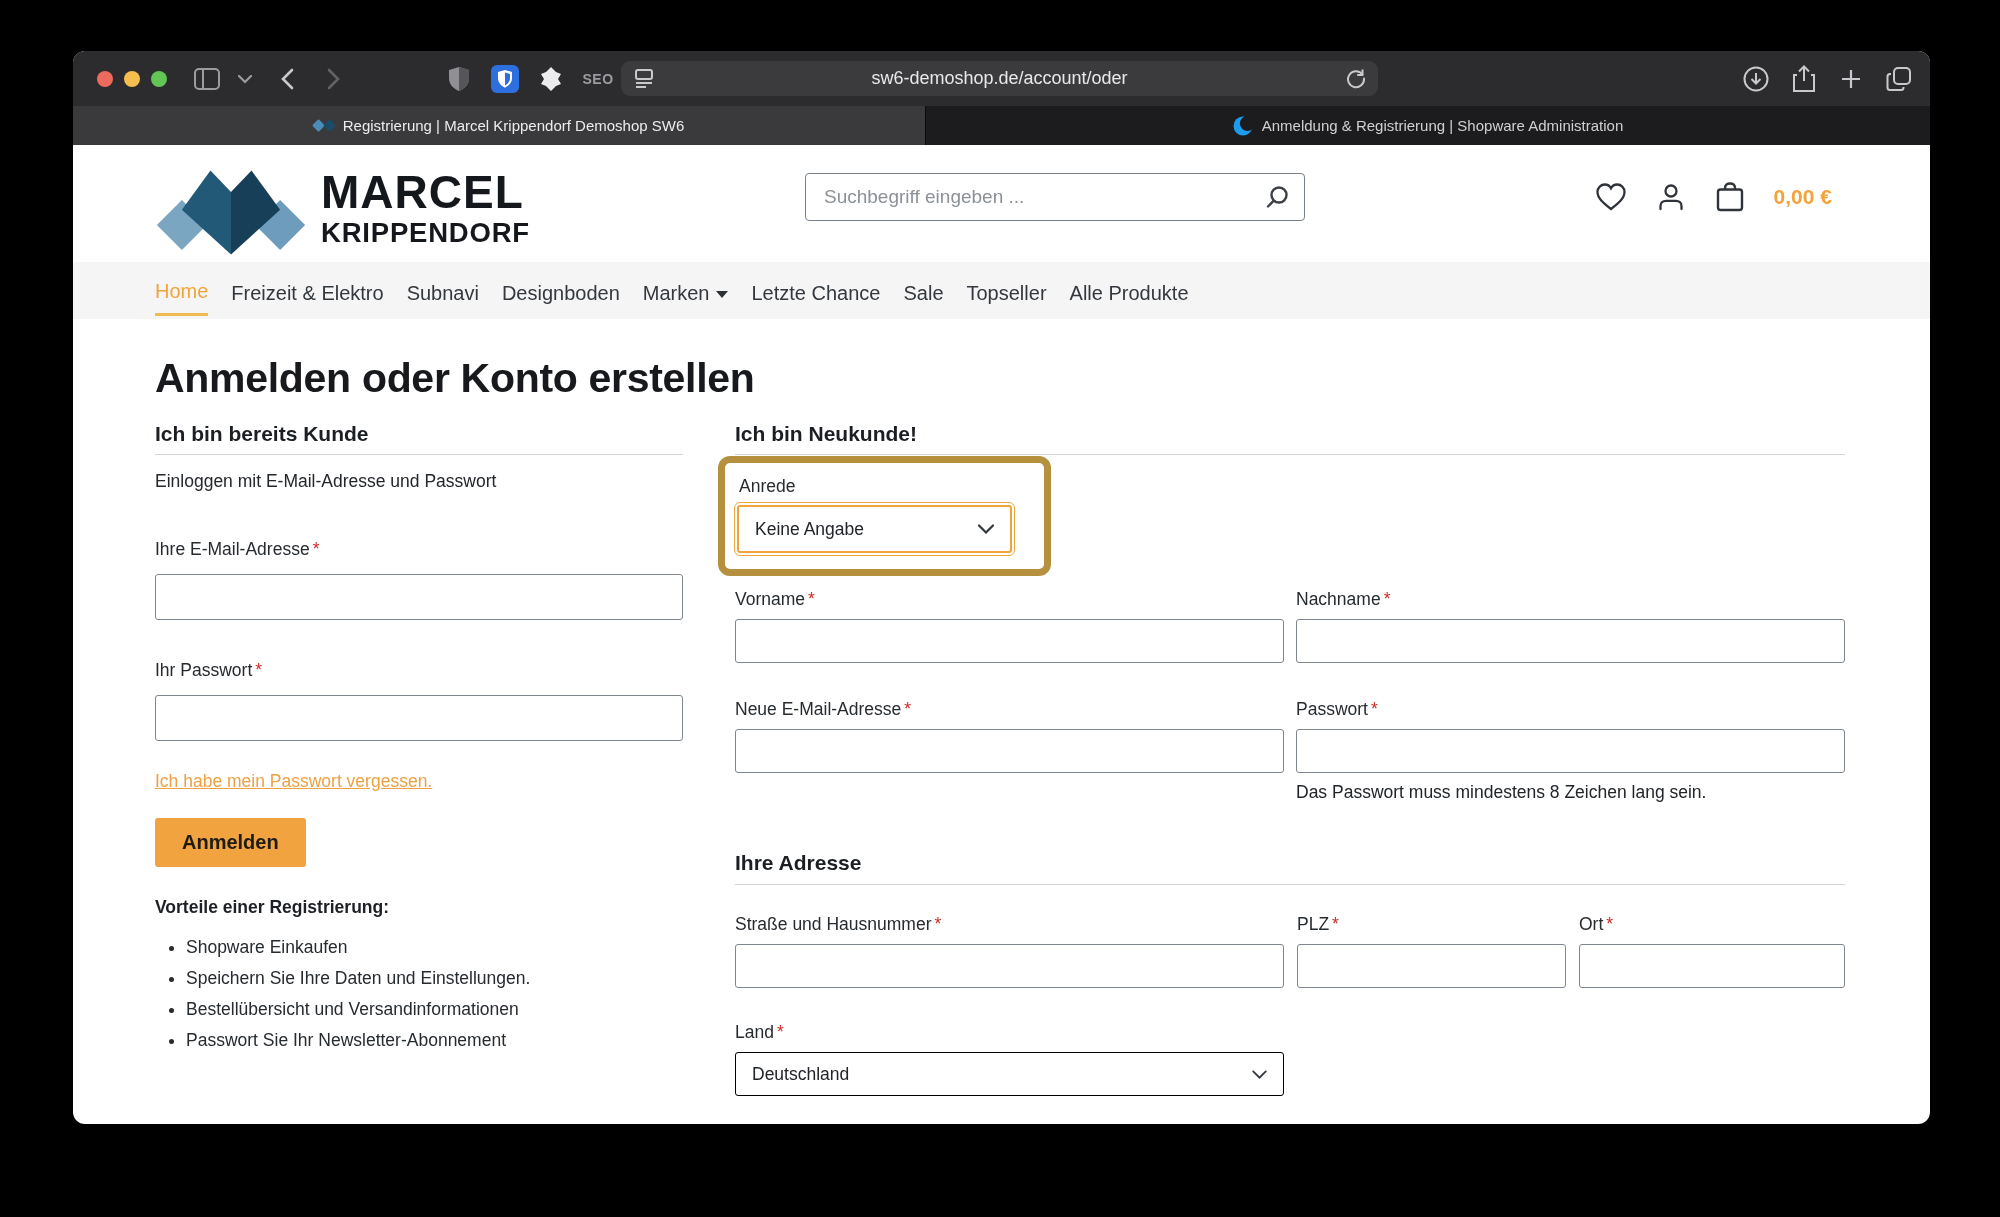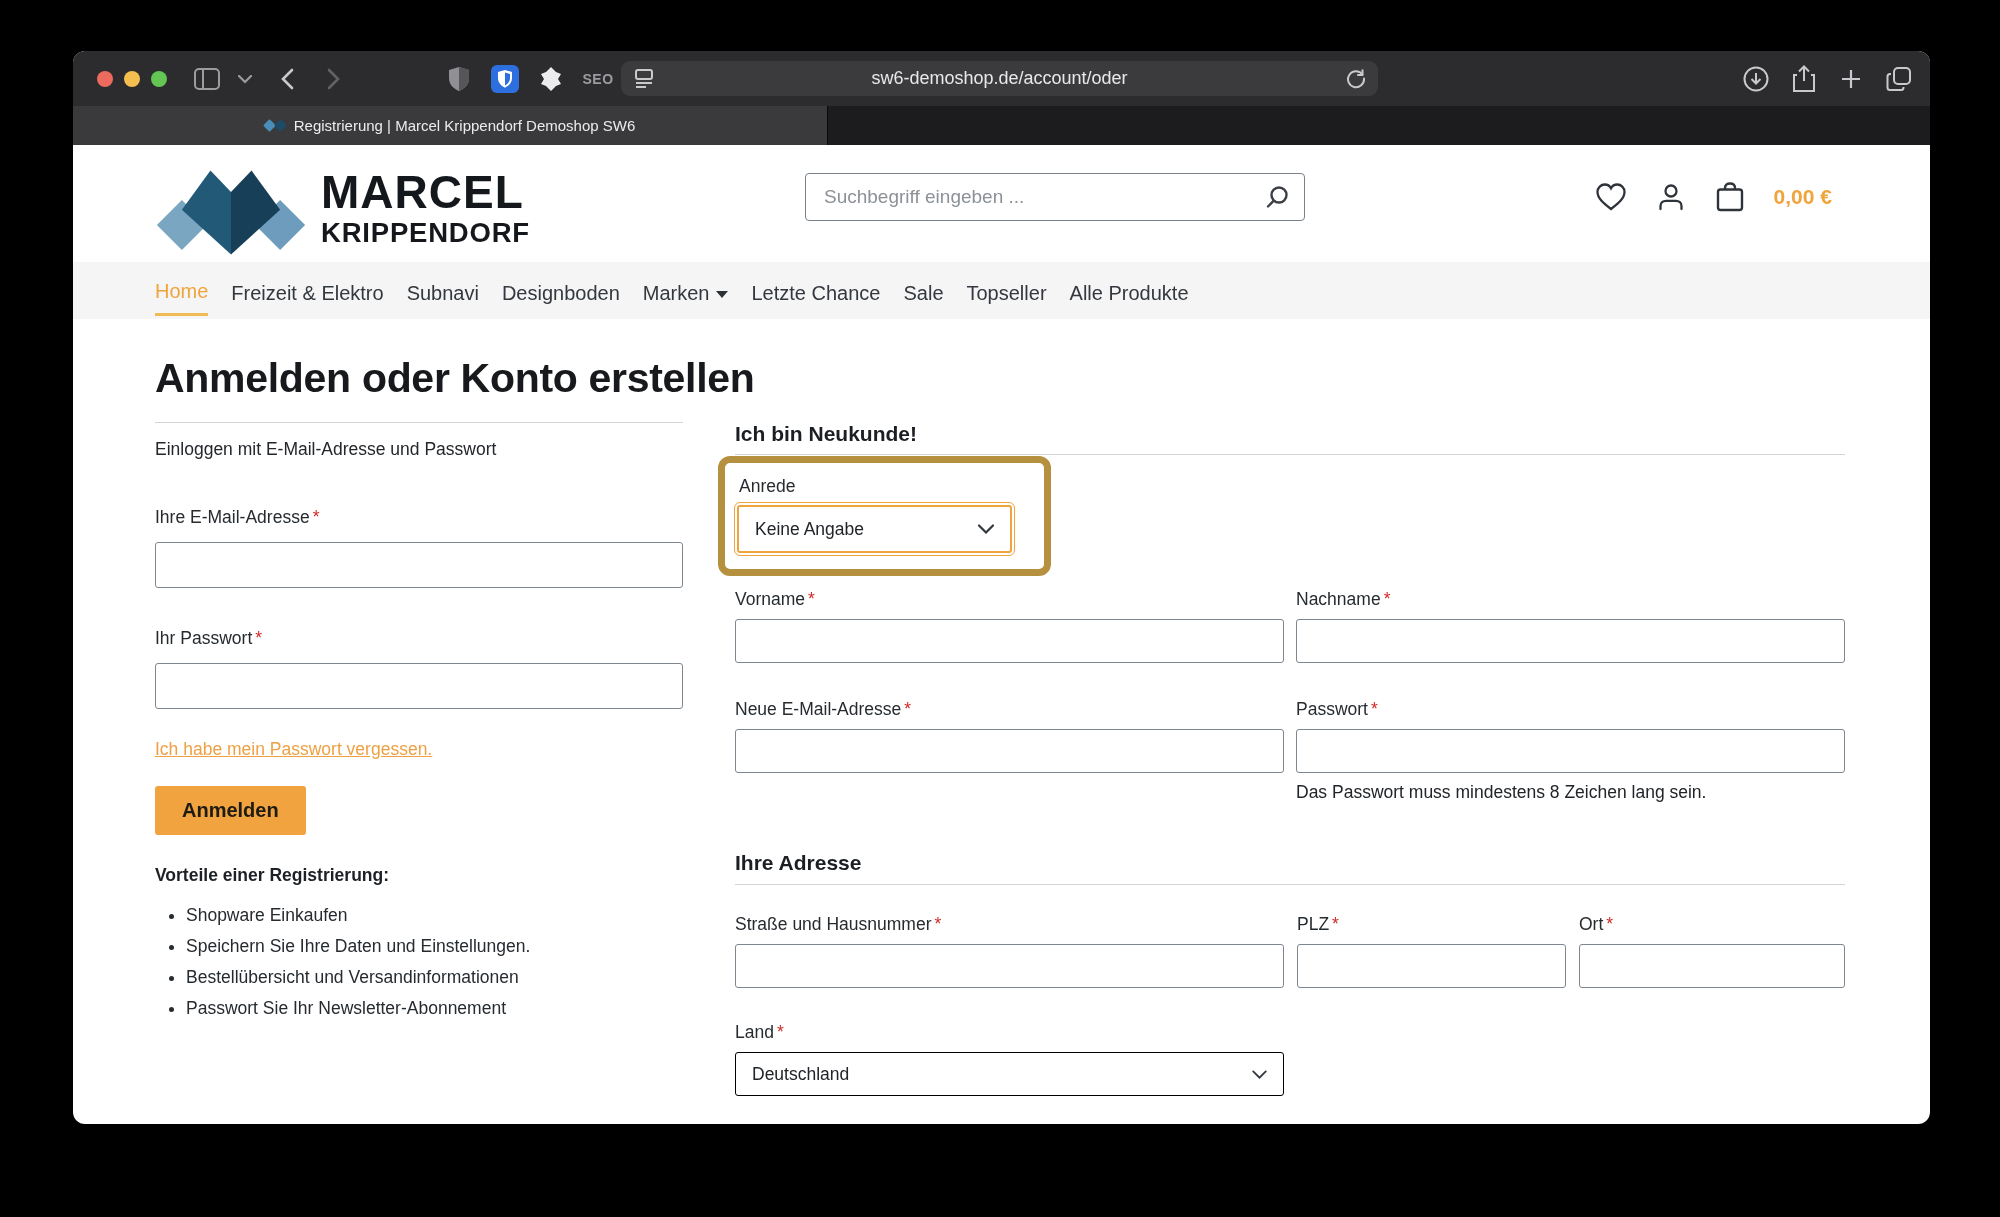--- a/index.html
+++ b/index.html
@@ -20,21 +20,21 @@
   .urlbar { position:absolute; left:548px; top:10px; width:757px; height:35px; background:#3b3b3d;
             border-radius:9px; display:flex; align-items:center; color:#e3e3e5; }
   .urlbar .reader { position:absolute; left:12px; top:6px; }
   .urlbar .reload { position:absolute; right:12px; top:7px; }
   .url-text { width:100%; text-align:center; font-size:18px; color:#e8e8ea; }
   .right-ics { position:absolute; right:18px; top:14px; display:flex; gap:23px; align-items:center; }
 
   
   .tabbar { display:flex; height:39px; background:#1c1c1e; }
   .tab { display:flex; align-items:center; justify-content:center; gap:9px; font-size:15px; }
-  .tab.active { width:755px; background:#3a3a3c; color:#ececee; border-right:1px solid #0a0a0a; }
+  .tab.active { width:853px; background:#3a3a3c; color:#ececee; border-right:1px solid #0a0a0a; }
   .tab.inactive { flex:1; background:#1c1c1e; color:#cfd0d2; }
   .favdots { display:flex; gap:2px; }
   .favdot { width:9px; height:9px; transform:rotate(45deg); border-radius:1px; }
 
   
   .shop-header { position:relative; height:117px; background:#fff; }
   .logo { position:absolute; left:82px; top:13px; display:flex; align-items:center; gap:14px; cursor:pointer; }
   .logo-text { color:#14181c; font-weight:800; line-height:1; }
   .logo-text .l1 { font-size:46px; letter-spacing:1px; }
   .logo-text .l2 { font-size:27.5px; letter-spacing:.8px; margin-top:4px; }
@@ -201,20 +201,29 @@
   </div>
 
   <div class="tabbar">
     <div class="tab active">
       <span class="favdots">
         <span class="favdot" style="background:#4a8db8"></span>
         <span class="favdot" style="background:#1d4a66"></span>
       </span>
       <span>Registrierung | Marcel Krippendorf Demoshop SW6</span>
     </div>
+    <div class="tab inactive">
+      <span>
+        <svg width="20" height="20" viewBox="0 0 20 20">
+            <circle cx="10" cy="10" r="9.5" fill="#1e9cec"></circle>
+            <circle cx="14.5" cy="7.5" r="7.6" fill="#1c1c1e"></circle>
+          </svg>
+      </span>
+      <span>Anmeldung &amp; Registrierung | Shopware Administration</span>
+    </div>
   </div>
 
   <div class="shop-header">
     <div class="logo">
       <svg width="152" height="100" viewBox="0 0 170 112">
         <polygon points="30,47 58,75 30,103 2,75" fill="#7ba6c2"></polygon>
         <polygon points="140,47 168,75 140,103 112,75" fill="#6d9cbd"></polygon>
         <polygon points="30,58 62,14 85,38 85,108" fill="#215976"></polygon>
         <polygon points="85,38 108,14 140,58 85,108" fill="#173f57"></polygon>
       </svg>
@@ -267,20 +276,21 @@
     <span class="nav-item">Topseller</span>
     <span class="nav-item">Alle Produkte</span>
   </div>
 
   <div class="main">
     <h1 class="page-title">Anmelden oder Konto erstellen</h1>
 
     <div class="columns">
 
       <div class="col-left">
+        <h2 class="sec">Ich bin bereits Kunde</h2>
         <hr class="rule">
         <p class="intro">Einloggen mit E-Mail-Adresse und Passwort</p>
 
         <label class="flabel first"><span>Ihre E-Mail-Adresse</span><span class="req">*</span></label>
         <input class="tinput" type="text" style="">
 
         <label class="flabel"><span>Ihr Passwort</span><span class="req">*</span></label>
         <input class="tinput" type="password" style="">
 
         <a class="forgot">Ich habe mein Passwort vergessen.</a><br>

